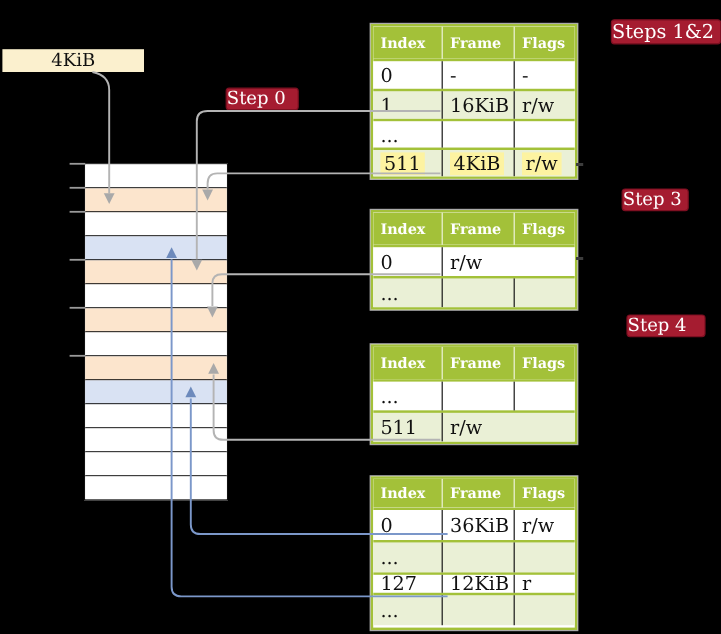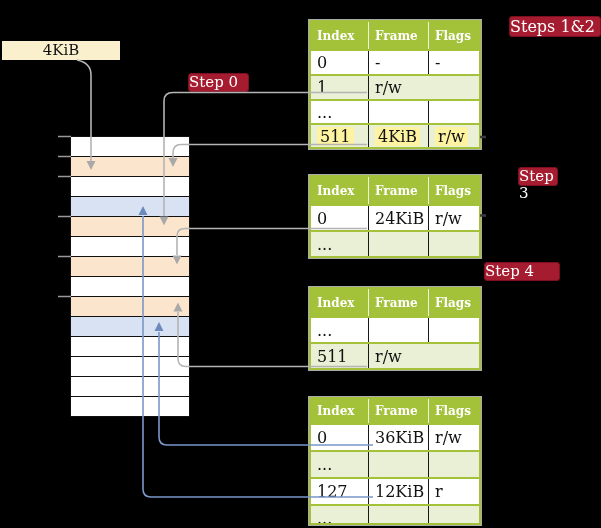--- a/index.html
+++ b/index.html
@@ -12,22 +12,22 @@
   #stage { position:absolute; top:0; left:0; width:601px; height:528px; }
 
   
   .steplabel {
     position:absolute; background:#a51c30; color:#fff;
     border:1px solid #7d0f21; border-radius:3px;
     font-size:15px; line-height:17px; 
   }
   #lbl-step0   { left:188px; top:41px;  width:61px; height:19px;margin-top:32px; }
   #lbl-steps12 { left:509px; top:16px;  width:92px; height:21px; line-height:19px; font-size:16px; }
-  #lbl-step3   { left:518px; top:167px; width:40px; height:19px; }
-  #lbl-step4   { left:484px; top:262px; width:76px; height:19px; }
+  #lbl-step3   { left:518px; top:157px; width:56px; height:19px; }
+  #lbl-step4   { left:522px; top:262px; width:66px; height:19px; }
 
   
   #freebox {
     position:absolute; left:2px; top:41px; width:118px; height:19px;
     background:#fbf0ce; color:#111; font-size:15px; line-height:19px; text-align:center;
   }
 
   
   #memcol {
     position:absolute; left:70px; top:136px; width:120px;
@@ -111,20 +111,21 @@
       <div class="th col-frame">Frame</div>
       <div class="th col-flags">Flags</div>
     </div>
     <div class="trow" style="height:25px">
       <div class="td col-index">0</div>
       <div class="td col-frame">-</div>
       <div class="td col-flags">-</div>
     </div>
     <div class="trow shaded" style="height:25px">
       <div class="td col-index">1</div>
+      <div class="td col-frame">16KiB</div>
       <div class="td col-flags">r/w</div>
     </div>
     <div class="trow" style="height:24px">
       <div class="td col-index">...</div>
       <div class="td col-frame"></div>
       <div class="td col-flags"></div>
     </div>
     <div class="trow shaded" style="height:24px">
       <div class="td col-index">
           <span class="hl">511</span>
@@ -139,21 +140,20 @@
   </div>
 
   <div class="ptable" id="t2">
     <div class="thead">
       <div class="th col-index">Index</div>
       <div class="th col-frame">Frame</div>
       <div class="th col-flags">Flags</div>
     </div>
     <div class="trow" style="height:26px">
       <div class="td col-index">0</div>
-      <div class="td col-frame">24KiB</div>
       <div class="td col-flags">r/w</div>
     </div>
     <div class="trow shaded" style="height:26px">
       <div class="td col-index">...</div>
       <div class="td col-frame"></div>
       <div class="td col-flags"></div>
     </div>
   </div>
 
   <div class="ptable" id="t3">
@@ -182,21 +182,21 @@
     <div class="trow" style="height:27px">
       <div class="td col-index">0</div>
       <div class="td col-frame">36KiB</div>
       <div class="td col-flags">r/w</div>
     </div>
     <div class="trow shaded" style="height:27px">
       <div class="td col-index">...</div>
       <div class="td col-frame"></div>
       <div class="td col-flags"></div>
     </div>
-    <div class="trow" style="height:27px">
+    <div class="trow" style="height:17px">
       <div class="td col-index">127</div>
       <div class="td col-frame">12KiB</div>
       <div class="td col-flags">r</div>
     </div>
     <div class="trow shaded" style="height:27px">
       <div class="td col-index">...</div>
       <div class="td col-frame"></div>
       <div class="td col-flags"></div>
     </div>
   </div>

